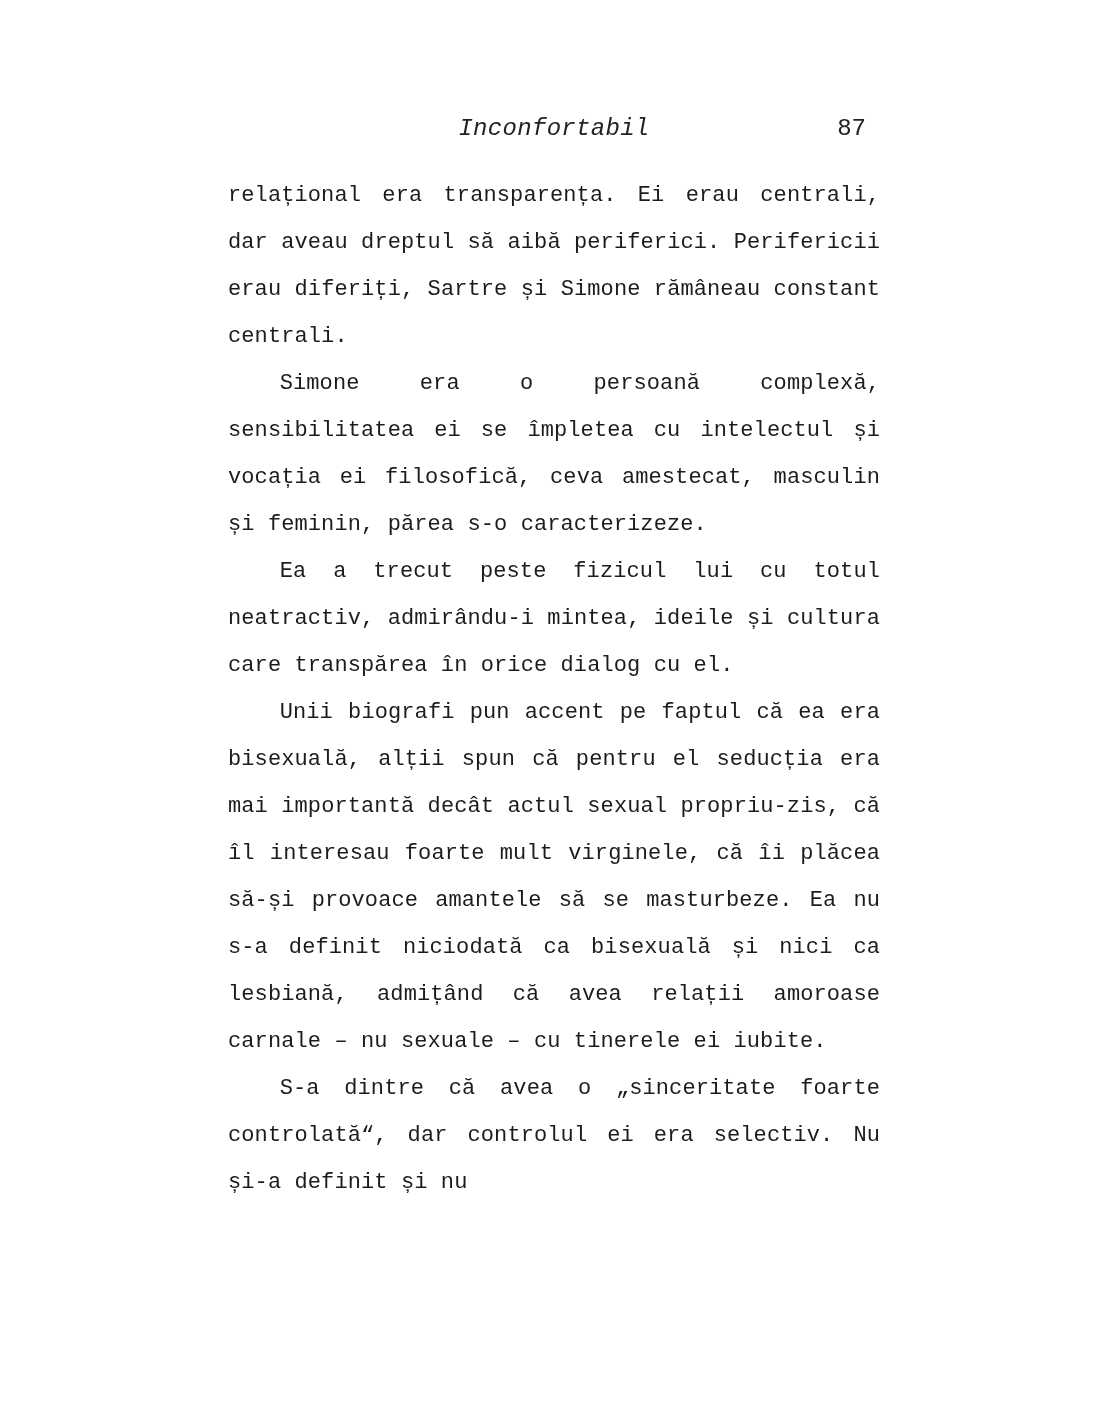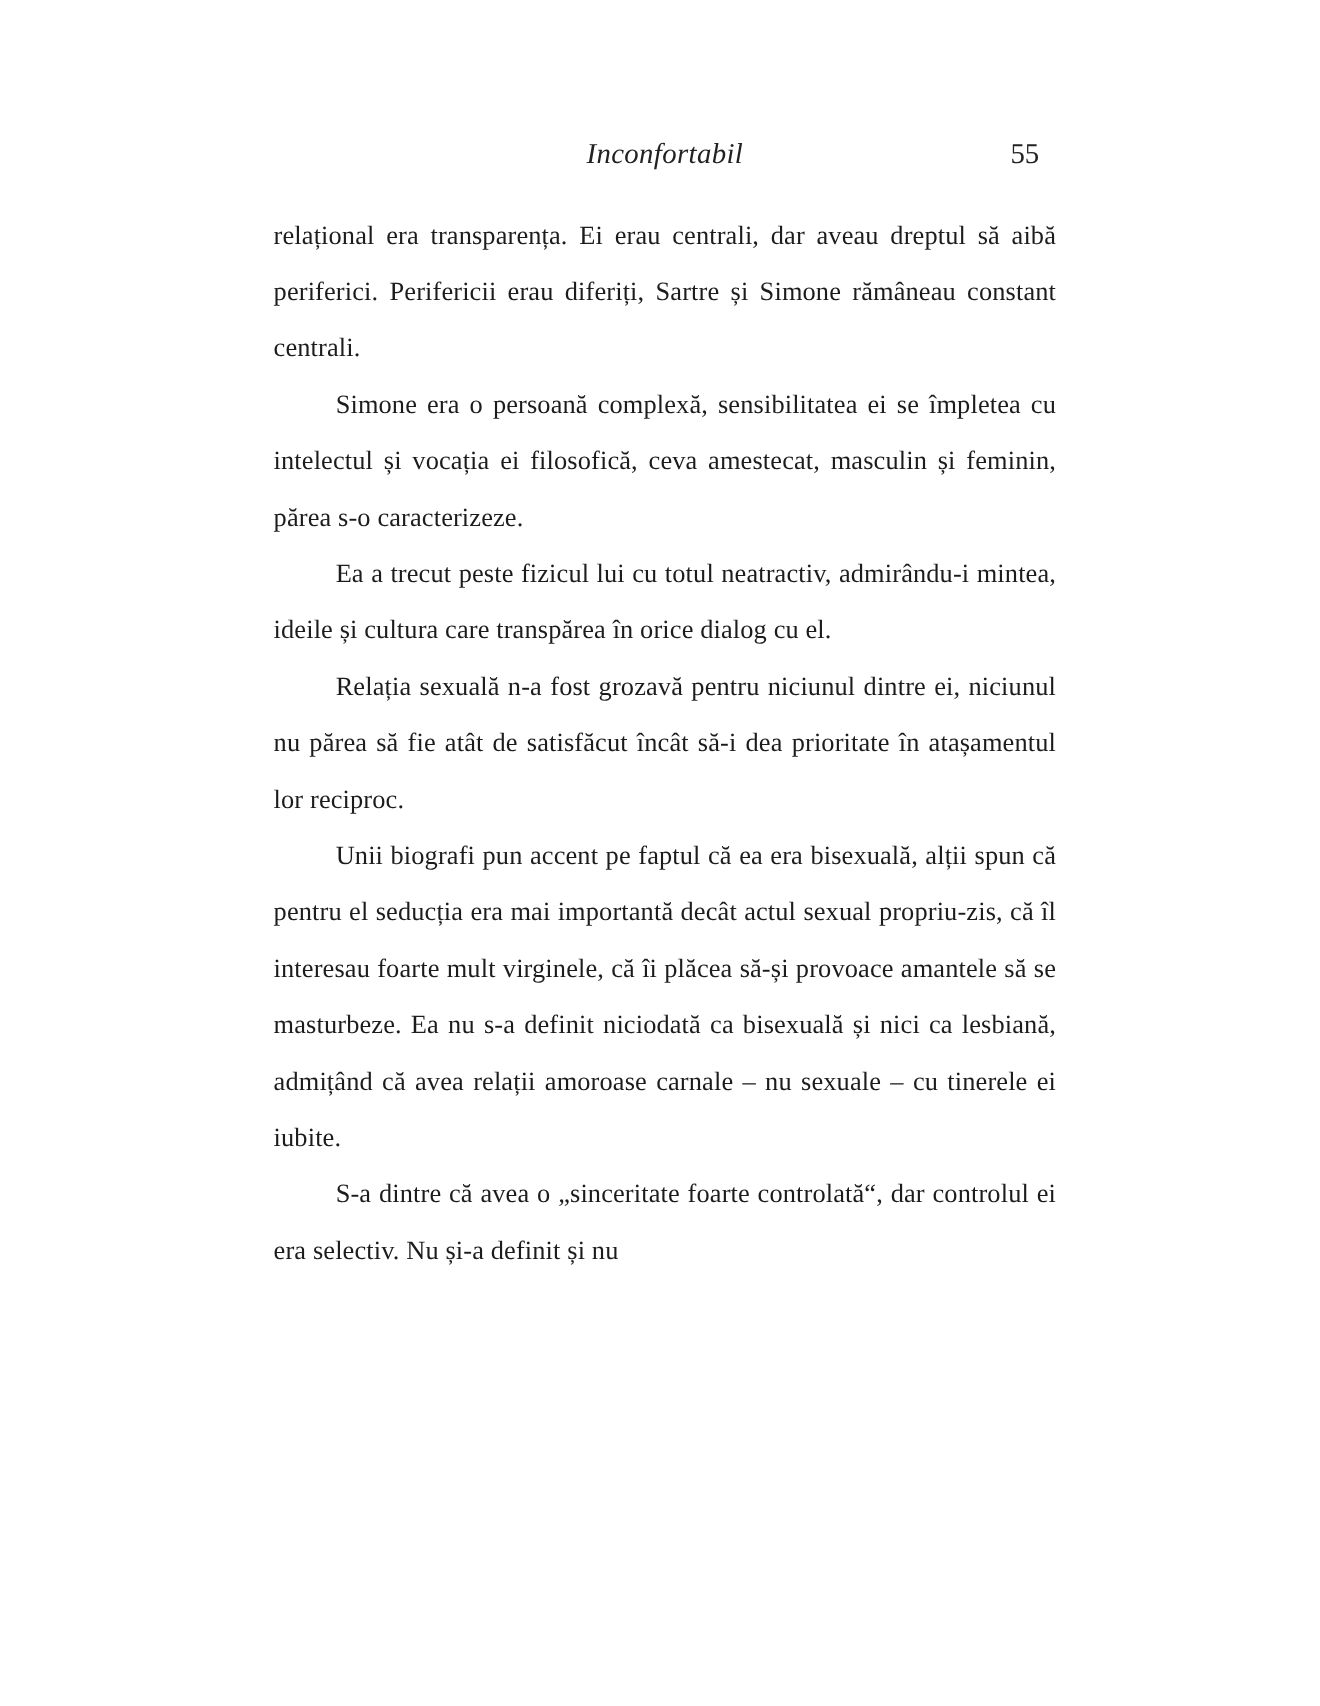--- a/index.html
+++ b/index.html
@@ -6,21 +6,21 @@
     margin: 0;
     padding: 0;
     background: #ffffff;
   }
   .page {
     position: relative;
     width: 1100px;
     height: 1422px;
     background: #ffffff;
     color: #1c1c1c;
-    font-family: Liberation Serif, serif;
+    font-family: Liberation Mono, monospace;
     overflow: hidden;
     box-sizing: border-box;
     padding-left: 40px;
   }
   .running-head {
     position: absolute;
     top: 112px;
     left: 228px;
     width: 652px;
     height: 34px;
@@ -62,25 +62,24 @@
     text-indent: 0;
   }
 </style>
 </head>
 <body>
 
 <div class="page">
 
   <header class="running-head">
     <span class="head-title">Inconfortabil</span>
-    <span class="page-number">55</span>
+    <span class="page-number">87</span>
   </header>
 
   <main class="text-block">
     <p class="no-indent">relațional era transparența. Ei erau centrali, dar aveau dreptul să aibă periferici. Perifericii erau diferiți, Sartre și Simone rămâneau constant centrali.</p>
     <p>Simone era o persoană complexă, sensibilitatea ei se împletea cu intelectul și vocația ei filosofică, ceva amestecat, masculin și feminin, părea s-o caracterizeze.</p>
     <p>Ea a trecut peste fizicul lui cu totul neatractiv, admirându-i mintea, ideile și cultura care transpărea în orice dialog cu el.</p>
-    <p>Relația sexuală n-a fost grozavă pentru niciunul dintre ei, niciunul nu părea să fie atât de satisfăcut încât să-i dea prioritate în atașamentul lor reciproc.</p>
     <p>Unii biografi pun accent pe faptul că ea era bisexuală, alții spun că pentru el seducția era mai importantă decât actul sexual propriu-zis, că îl interesau foarte mult virginele, că îi plăcea să-și provoace amantele să se masturbeze. Ea nu s-a definit niciodată ca bisexuală și nici ca lesbiană, admițând că avea relații amoroase carnale – nu sexuale – cu tinerele ei iubite.</p>
     <p>S-a dintre că avea o „sinceritate foarte controlată“, dar controlul ei era selectiv. Nu și-a definit și nu</p>
   </main>
 
 </div>
 
 </body></html>

